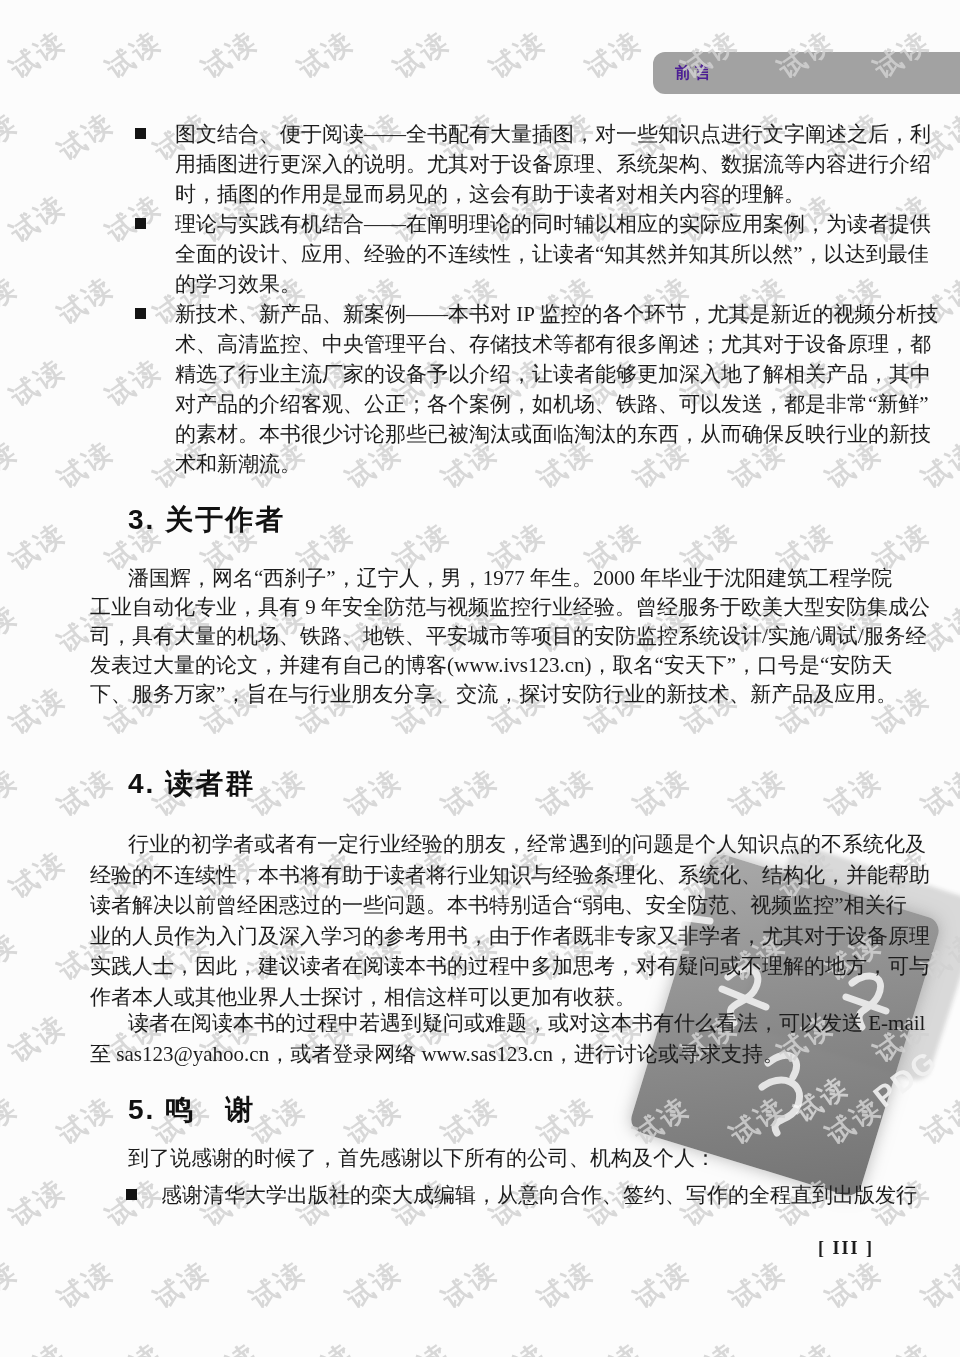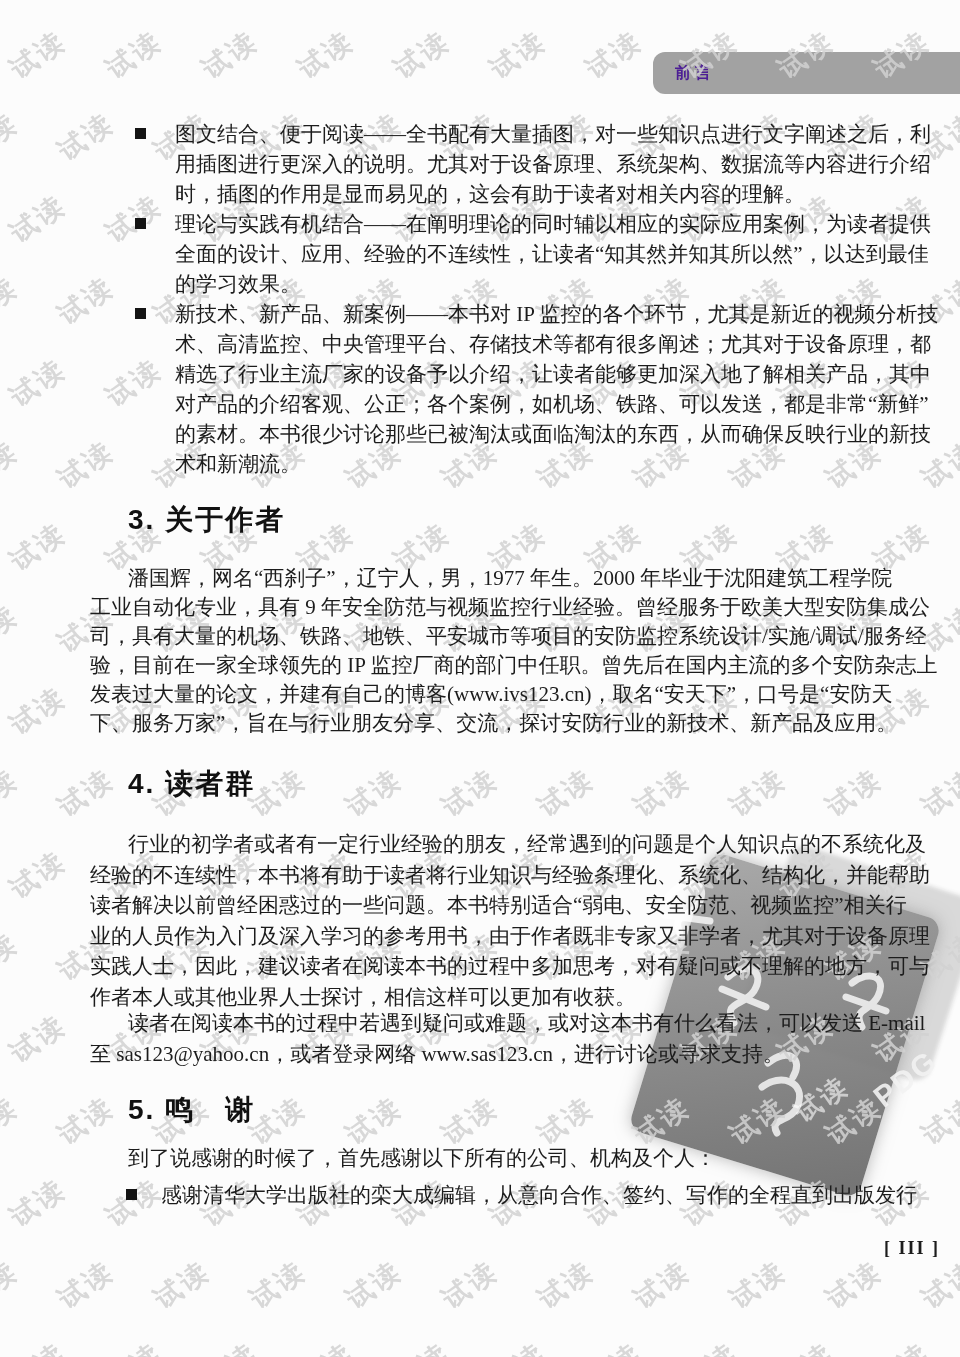--- a/index.html
+++ b/index.html
@@ -67,21 +67,21 @@
   h2{
     position:absolute;margin:0;left:128px;
     font-family:"Liberation Sans","DejaVu Sans",sans-serif;
     font-size:28px;font-weight:bold;letter-spacing:2px;color:#111;
     line-height:36px;
   }
   .ack-bullet{position:absolute;left:126px;width:800px;}
   .ack-bullet .ln{height:30px;line-height:30px;}
   .ack-bullet .bl{margin-left:35px;}
   .page-number{
-    position:absolute;left:884px;top:1238px;z-index:5;
+    position:absolute;left:818px;top:1238px;z-index:5;
     font-family:"Liberation Serif","DejaVu Serif",serif;
     font-size:18px;font-weight:bold;letter-spacing:2px;color:#1c1c1c;text-align:right;
   }
 </style>
 </head>
 <body>
 
 <div class="page">
 
   <div class="stamp-lite"></div>
@@ -322,21 +322,20 @@
         <div class="ln">术和新潮流。</div>
       </div>
     </div>
 
     <h2 style="top:502px">3. 关于作者</h2>
 
     <div class="para pa" style="top:564px">
       <div class="ln indent">潘国辉，网名“西刹子”，辽宁人，男，1977 年生。2000 年毕业于沈阳建筑工程学院</div>
       <div class="ln">工业自动化专业，具有 9 年安全防范与视频监控行业经验。曾经服务于欧美大型安防集成公</div>
       <div class="ln">司，具有大量的机场、铁路、地铁、平安城市等项目的安防监控系统设计/实施/调试/服务经</div>
-      <div class="ln">验，目前在一家全球领先的 IP 监控厂商的部门中任职。曾先后在国内主流的多个安防杂志上</div>
       <div class="ln">发表过大量的论文，并建有自己的博客(www.ivs123.cn)，取名“安天下”，口号是“安防天</div>
       <div class="ln">下、服务万家”，旨在与行业朋友分享、交流，探讨安防行业的新技术、新产品及应用。</div>
     </div>
 
     <h2 style="top:766px">4. 读者群</h2>
 
     <div class="para pr" style="top:829px">
       <div class="ln indent">行业的初学者或者有一定行业经验的朋友，经常遇到的问题是个人知识点的不系统化及</div>
       <div class="ln">经验的不连续性，本书将有助于读者将行业知识与经验条理化、系统化、结构化，并能帮助</div>
       <div class="ln">读者解决以前曾经困惑过的一些问题。本书特别适合“弱电、安全防范、视频监控”相关行</div>

